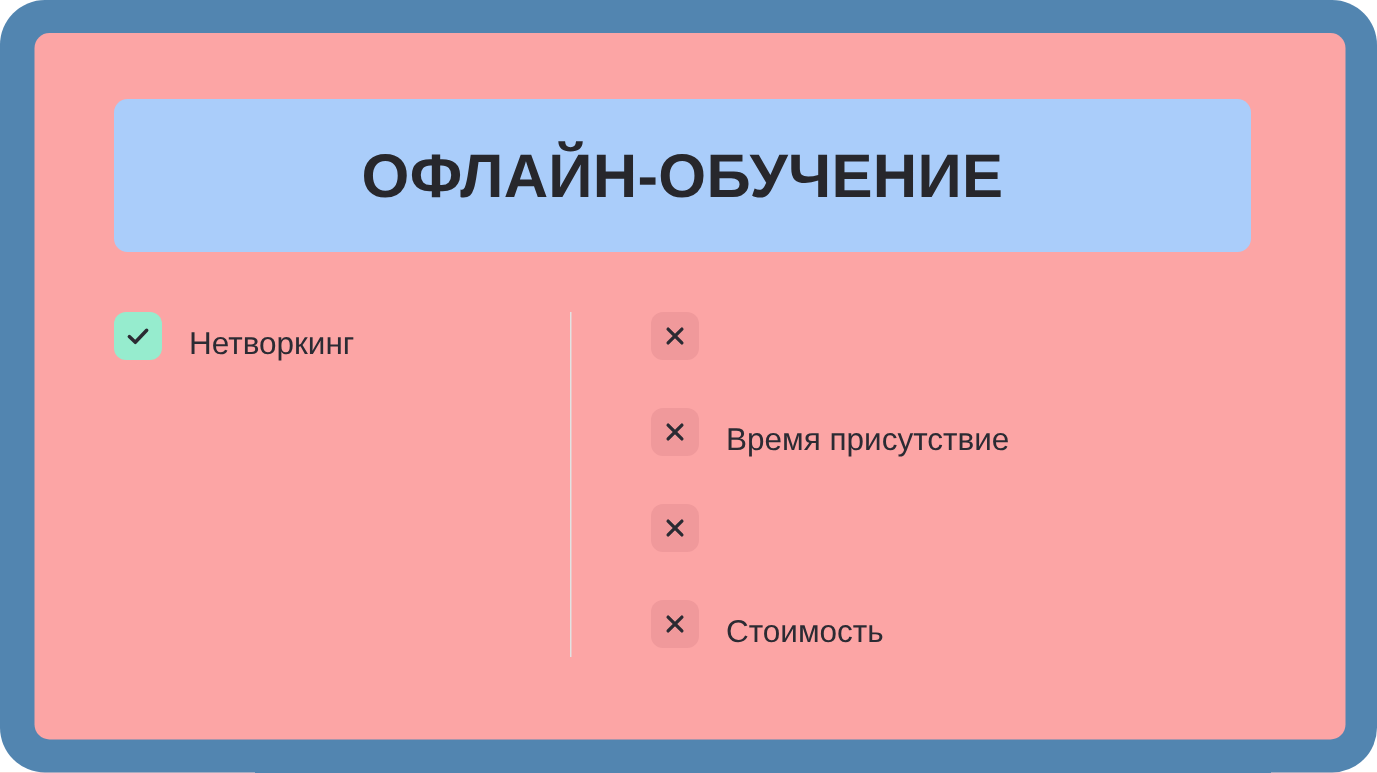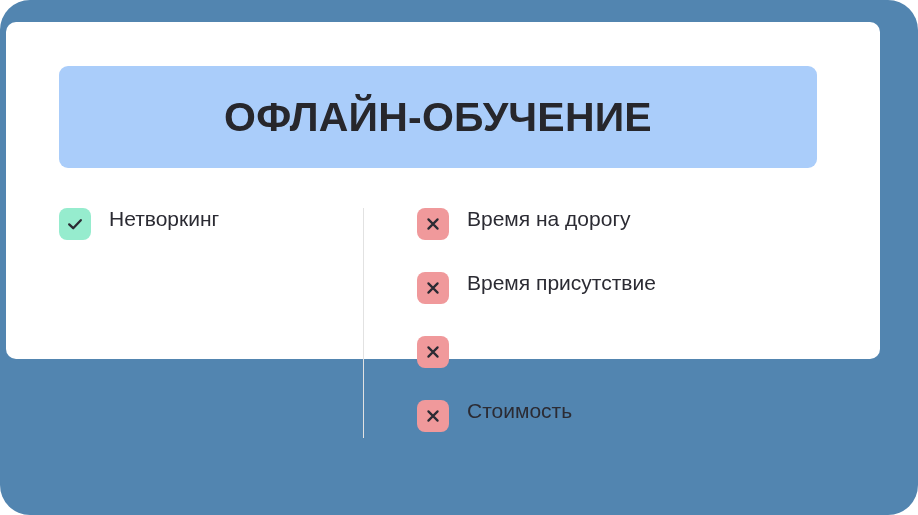--- a/index.html
+++ b/index.html
@@ -23,25 +23,25 @@
     width: 918px;
     height: 515px;
     box-sizing: border-box;
     background: #5285b0;
     border-radius: 30px;
   }
 
   
   #card {
     position: absolute;
-    left: 6px;
+    left: 23px;
     top: 22px;
     width: 874px;
-    height: 337px;
-    background: #ffffff;
+    height: 471px;
+    background: #fca5a5;
     border-radius: 10px;
     box-sizing: border-box;
   }
 
   
   #banner {
     position: absolute;
     left: 53px;
     top: 44px;
     width: 758px;
@@ -84,21 +84,21 @@
     position: absolute;
     left: 357px;
     top: 18px;
     width: 1px;
     height: 230px;
     background: #e2e2e2;
   }
 
   .item {
     display: flex;
-    align-items: flex-start;
+    align-items: flex-end;
     height: 32px;
     margin-bottom: 32px;
   }
   .item:last-child { margin-bottom: 0; }
 
   .badge {
     width: 32px;
     height: 32px;
     min-width: 32px;
     border-radius: 8px;
@@ -149,21 +149,20 @@
       </div>
 
       <div class="column" id="col-cons">
 
         <div class="item">
           <span class="badge con">
             <svg width="18" height="18" viewBox="0 0 18 18" aria-hidden="true">
               <path d="M4.4 4.4 L13.6 13.6 M13.6 4.4 L4.4 13.6" fill="none" stroke="#2b2b33" stroke-width="2.2" stroke-linecap="round"></path>
             </svg>
           </span>
-          <span class="item-label">Время на дорогу</span>
         </div>
 
         <div class="item">
           <span class="badge con">
             <svg width="18" height="18" viewBox="0 0 18 18" aria-hidden="true">
               <path d="M4.4 4.4 L13.6 13.6 M13.6 4.4 L4.4 13.6" fill="none" stroke="#2b2b33" stroke-width="2.2" stroke-linecap="round"></path>
             </svg>
           </span>
           <span class="item-label">Время присутствие</span>
         </div>

